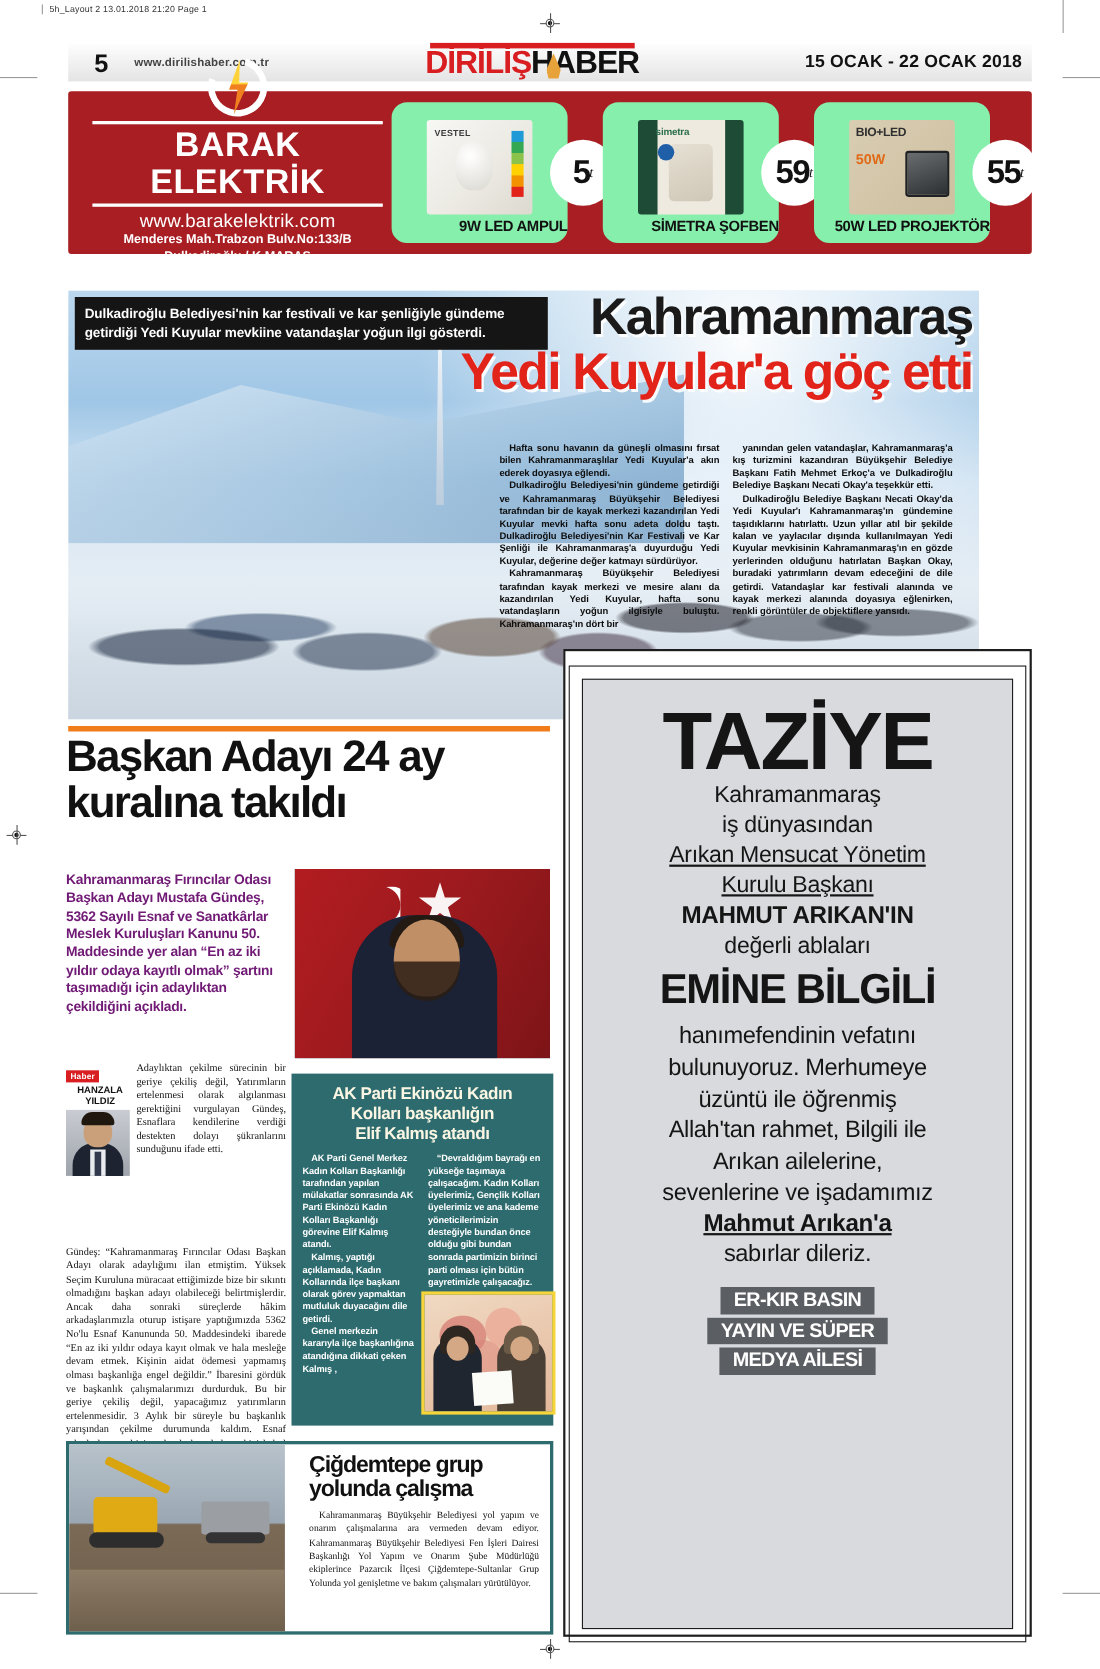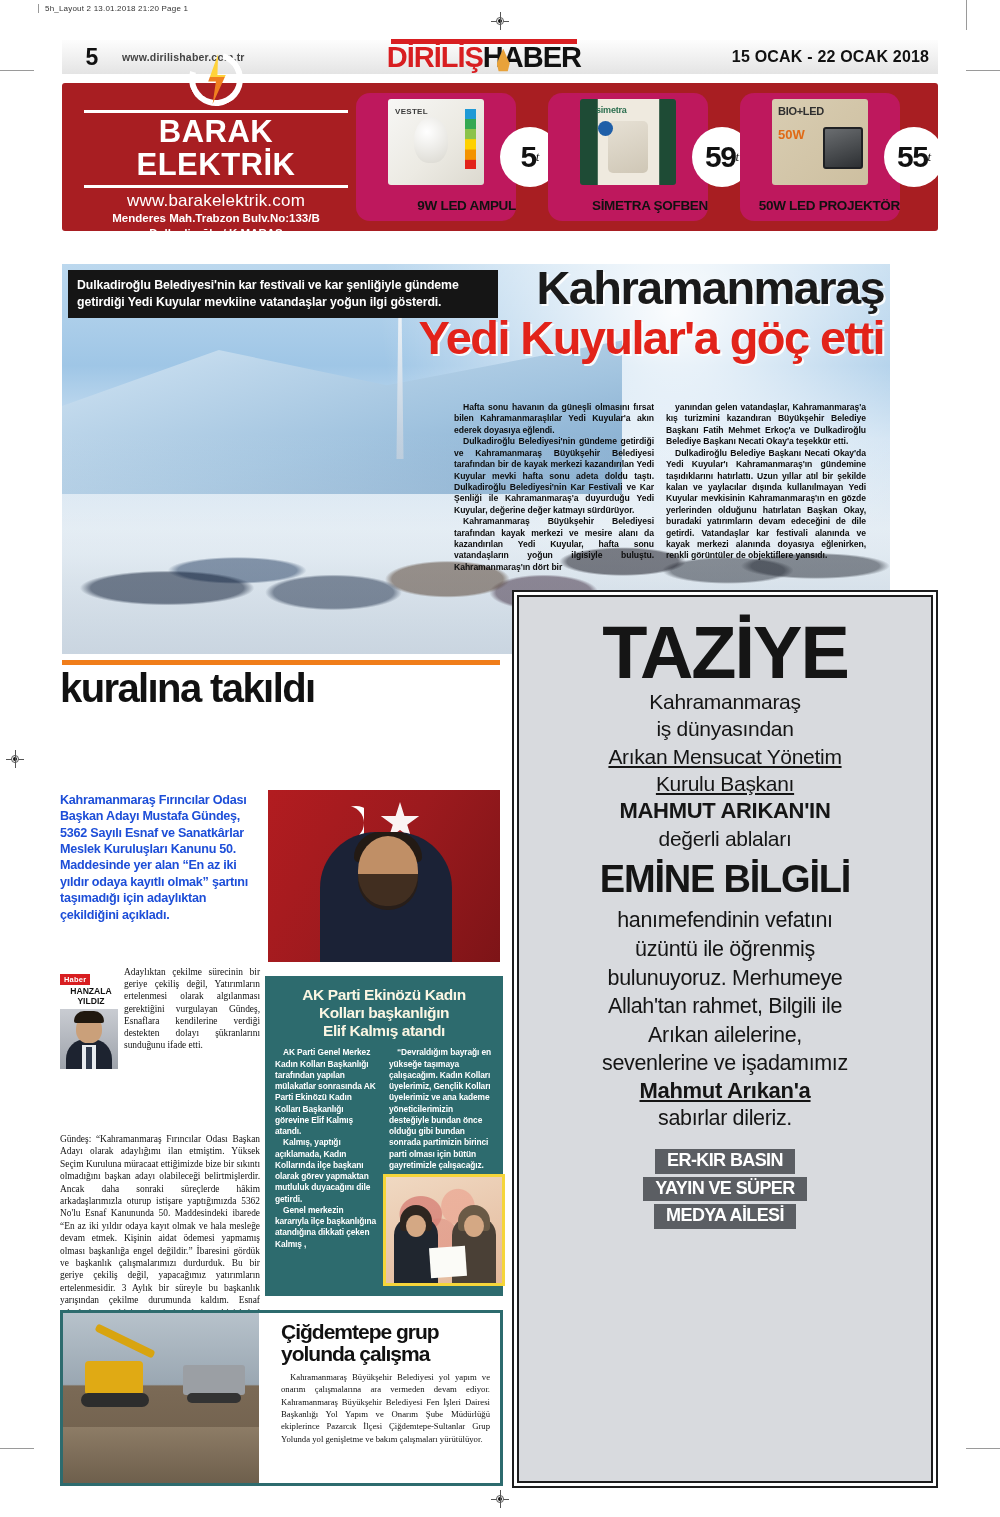--- a/index.html
+++ b/index.html
@@ -87,23 +87,23 @@
   .ad-brand {
     font-size:31px; font-weight:bold; letter-spacing:.5px; line-height:1.05;
     font-family:"Liberation Sans",sans-serif;
   }
   .ad-site { font-size:17px; margin-top:3px; letter-spacing:.2px; }
   .ad-addr { font-size:11.5px; font-weight:bold; line-height:1.25; }
   .ad-phone { font-size:20px; font-weight:bold; letter-spacing:.5px; margin-top:1px; }
 
   .ad-prods { flex:1; display:flex; align-items:center; justify-content:space-around; padding-right:6px; }
   .prod {
-    position:relative; width:160px; height:128px; background:#be185d; border-radius:14px;
+    position:relative; width:160px; height:128px; background:#86efac; border-radius:14px;
     display:flex; flex-direction:column; align-items:center; justify-content:flex-start;
-    padding-top:6px;
+    padding-top:16px;
   }
   .prod-img { width:96px; height:86px; border-radius:3px; position:relative; overflow:hidden; }
   .pi-bulb { background:linear-gradient(135deg,#f7f7f5 0%,#eceae3 55%,#dcd9cf 100%); }
   .pi-bulb:after {
     content:""; position:absolute; left:26px; top:18px; width:34px; height:46px;
     border-radius:50% 50% 42% 42%;
     background:radial-gradient(circle at 38% 32%,#ffffff,#d9d7cf);
   }
   .pi-bulb .stripe { position:absolute; right:8px; top:10px; width:11px; height:60px;
     background:linear-gradient(180deg,#1f9ad6,#1f9ad6 16%,#34a853 17%,#34a853 33%,#8bc34a 34%,#8bc34a 50%,#ffd100 51%,#ffd100 67%,#f39200 68%,#f39200 84%,#e2231a 85%,#e2231a 100%); }
@@ -203,21 +203,21 @@
 
   
   .orange-rule { position:absolute; left:62px; top:660px; width:438px; height:5px; background:#f07d1a; }
   .lead-head {
     position:absolute; left:60px; top:668px; width:450px;
     font-size:40px; font-weight:bold; color:#111; line-height:1.04;
     letter-spacing:-1.6px; font-family:"Liberation Sans",sans-serif;
   }
   .lead-intro {
     position:absolute; left:60px; top:792px; width:196px;
-    font-size:12.6px; font-weight:bold; color:#1d4ed8; line-height:1.3;
+    font-size:12.6px; font-weight:bold; color:#701a75; line-height:1.3;
     letter-spacing:-.25px;
   }
   .lead-photo {
     position:absolute; left:268px; top:790px; width:232px; height:172px;
     overflow:hidden; background:#2a3142;
   }
   .lead-photo .flagbg {
     position:absolute; inset:0;
     background:linear-gradient(120deg,#b21c20 0%,#9c1a1e 50%,#7d1417 100%);
   }
@@ -341,21 +341,21 @@
   .cig-text p {
     font-size:8.7px; color:#111; line-height:1.42; text-align:justify;
     text-indent:9px; font-family:"Liberation Serif",serif;
   }
 
   
   .taziye-outer {
     position:absolute; left:512px; top:590px; width:426px; height:898px;
     border:2px solid #1d1d1d; background:#fff; padding:3px;
   }
-  .taziye-mid { width:100%; height:100%; border:1px solid #1d1d1d; padding:0; }
+  .taziye-mid { width:100%; height:100%; border:1px solid #1d1d1d; padding:11px;margin-top:10px; }
   .taziye {
     width:100%; height:100%; background:#d8dade; border:1px solid #1d1d1d;
     padding:12px 22px 10px; text-align:center; color:#151515;
   }
   .tz-title {
     font-size:74px; font-weight:bold; letter-spacing:-2px; line-height:.96;
     margin-top:8px; font-family:"Liberation Sans",sans-serif;
   }
   .tz-l { font-size:21px; line-height:1.3; letter-spacing:-.3px; }
   .tz-u { font-size:21px; line-height:1.3; letter-spacing:-.3px; text-decoration:underline; }
@@ -484,20 +484,21 @@
       </div>
       <div class="hero-col">
         <p>yanından gelen vatandaşlar, Kahramanmaraş'a kış turizmini kazandıran Büyükşehir Belediye Başkanı Fatih Mehmet Erkoç'a ve Dulkadiroğlu Belediye Başkanı Necati Okay'a teşekkür etti.</p>
         <p>Dulkadiroğlu Belediye Başkanı Necati Okay'da Yedi Kuyular'ı Kahramanmaraş'ın gündemine taşıdıklarını hatırlattı. Uzun yıllar atıl bir şekilde kalan ve yaylacılar dışında kullanılmayan Yedi Kuyular mevkisinin Kahramanmaraş'ın en gözde yerlerinden olduğunu hatırlatan Başkan Okay, buradaki yatırımların devam edeceğini de dile getirdi. Vatandaşlar kar festivali alanında ve kayak merkezi alanında doyasıya eğlenirken, renkli görüntüler de objektiflere yansıdı.</p>
       </div>
     </div>
   </div>
 
   <div class="orange-rule"></div>
   <div class="lead-head">
+    <div>Başkan Adayı 24 ay</div>
     <div>kuralına takıldı</div>
   </div>
 
   <div class="lead-intro">Kahramanmaraş Fırıncılar Odası Başkan Adayı Mustafa Gündeş, 5362 Sayılı Esnaf ve Sanatkârlar Meslek Kuruluşları Kanunu 50. Maddesinde yer alan “En az iki yıldır odaya kayıtlı olmak” şartını taşımadığı için adaylıktan çekildiğini açıkladı.</div>
 
   <div class="lead-photo">
     <div class="flagbg"></div>
     <div class="crescent"></div>
     <div class="star"></div>
     <div class="person"></div>
@@ -577,22 +578,22 @@
       <div class="taziye">
         <div class="tz-title">TAZİYE</div>
         <div class="tz-l">Kahramanmaraş</div>
         <div class="tz-l">iş dünyasından</div>
         <div class="tz-u">Arıkan Mensucat Yönetim</div>
         <div class="tz-u">Kurulu Başkanı</div>
         <div class="tz-b">MAHMUT ARIKAN'IN</div>
         <div class="tz-l">değerli ablaları</div>
         <div class="tz-name">EMİNE BİLGİLİ</div>
         <div class="tz-body">hanımefendinin vefatını</div>
+        <div class="tz-body">bulunuyoruz. Merhumeye</div>
         <div class="tz-body">üzüntü ile öğrenmiş</div>
-        <div class="tz-body">bulunuyoruz. Merhumeye</div>
         <div class="tz-body">Allah'tan rahmet, Bilgili ile</div>
         <div class="tz-body">Arıkan ailelerine,</div>
         <div class="tz-body">sevenlerine ve işadamımız</div>
         <div class="tz-ubold">Mahmut Arıkan'a</div>
         <div class="tz-body">sabırlar dileriz.</div>
         <div class="tz-sign">
           <div>ER-KIR BASIN</div><br>
           <div>YAYIN VE SÜPER</div><br>
           <div>MEDYA AİLESİ</div>
         </div>

